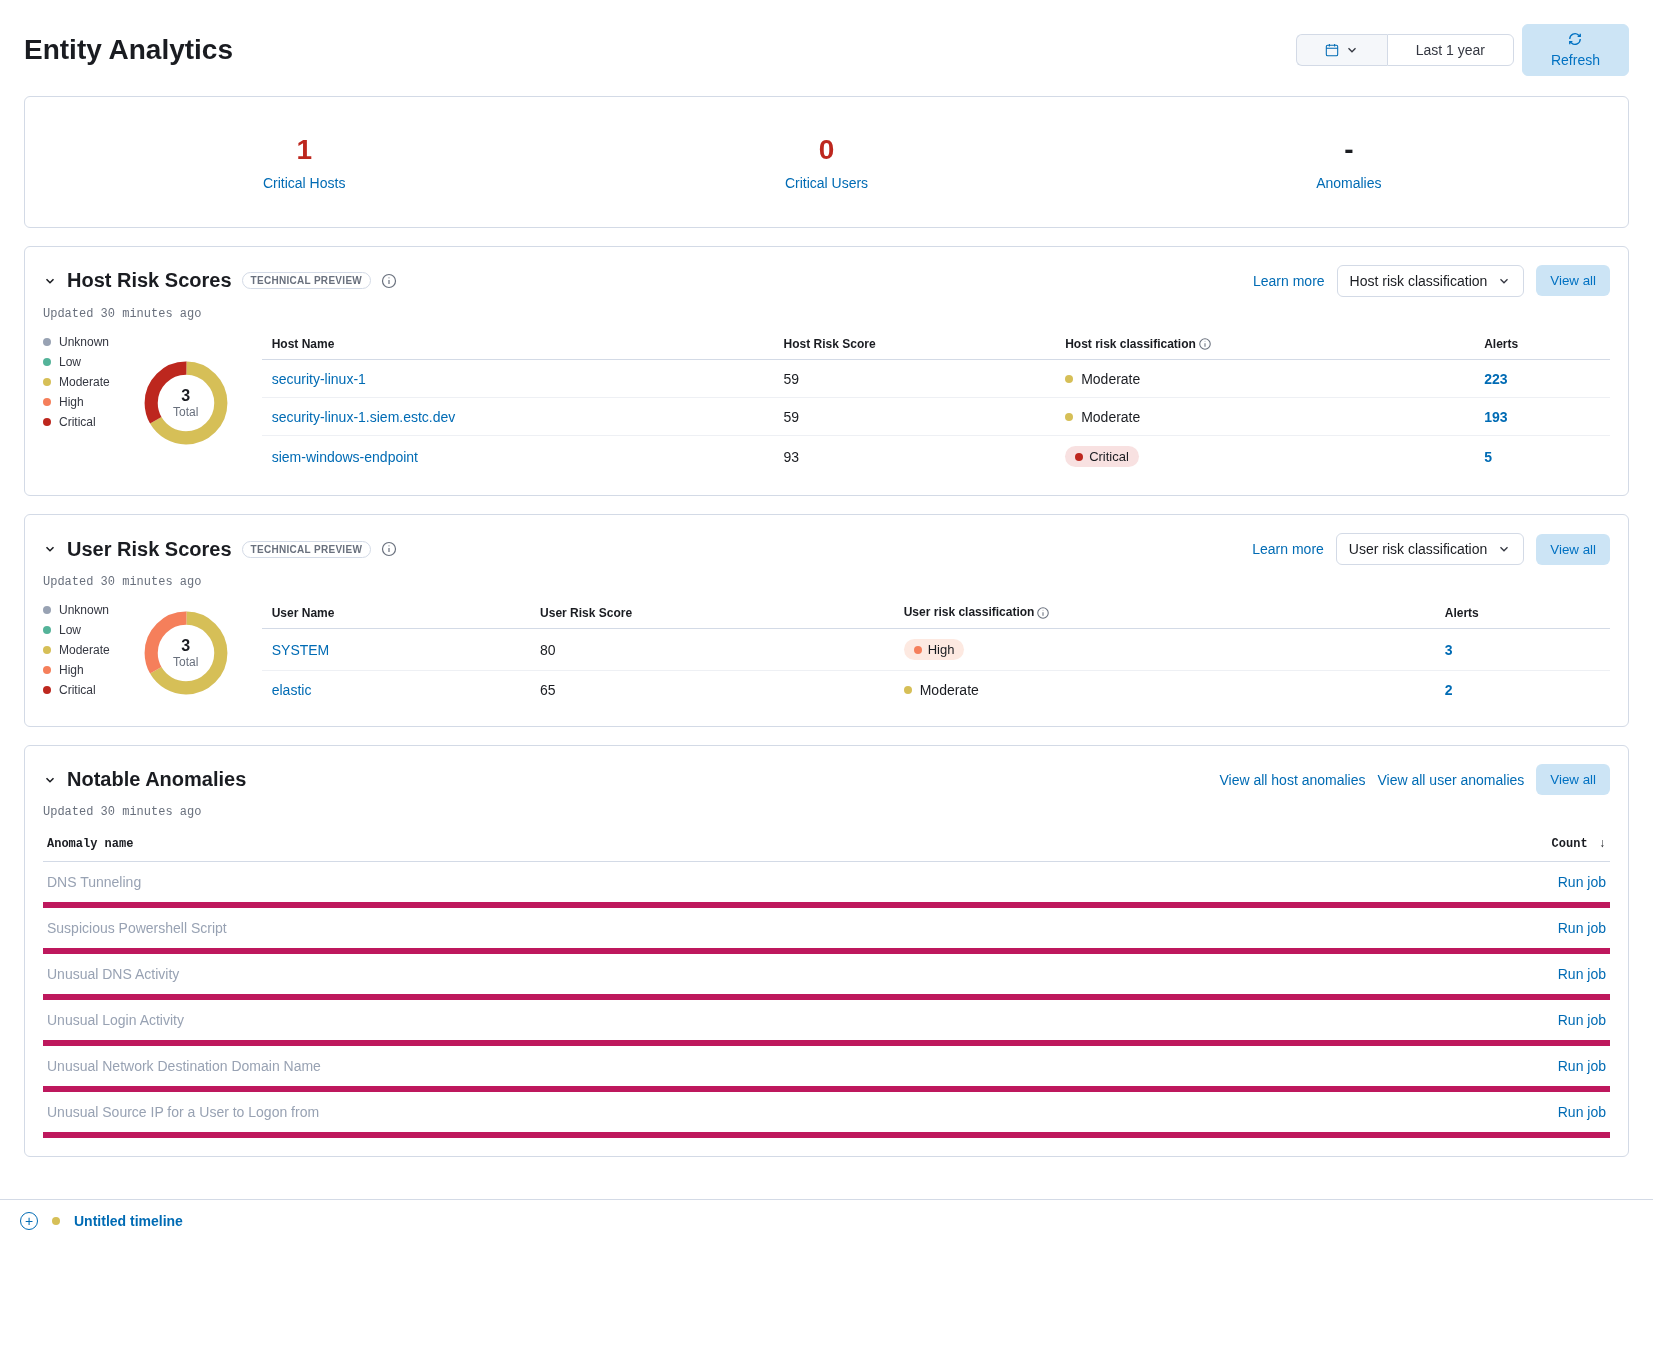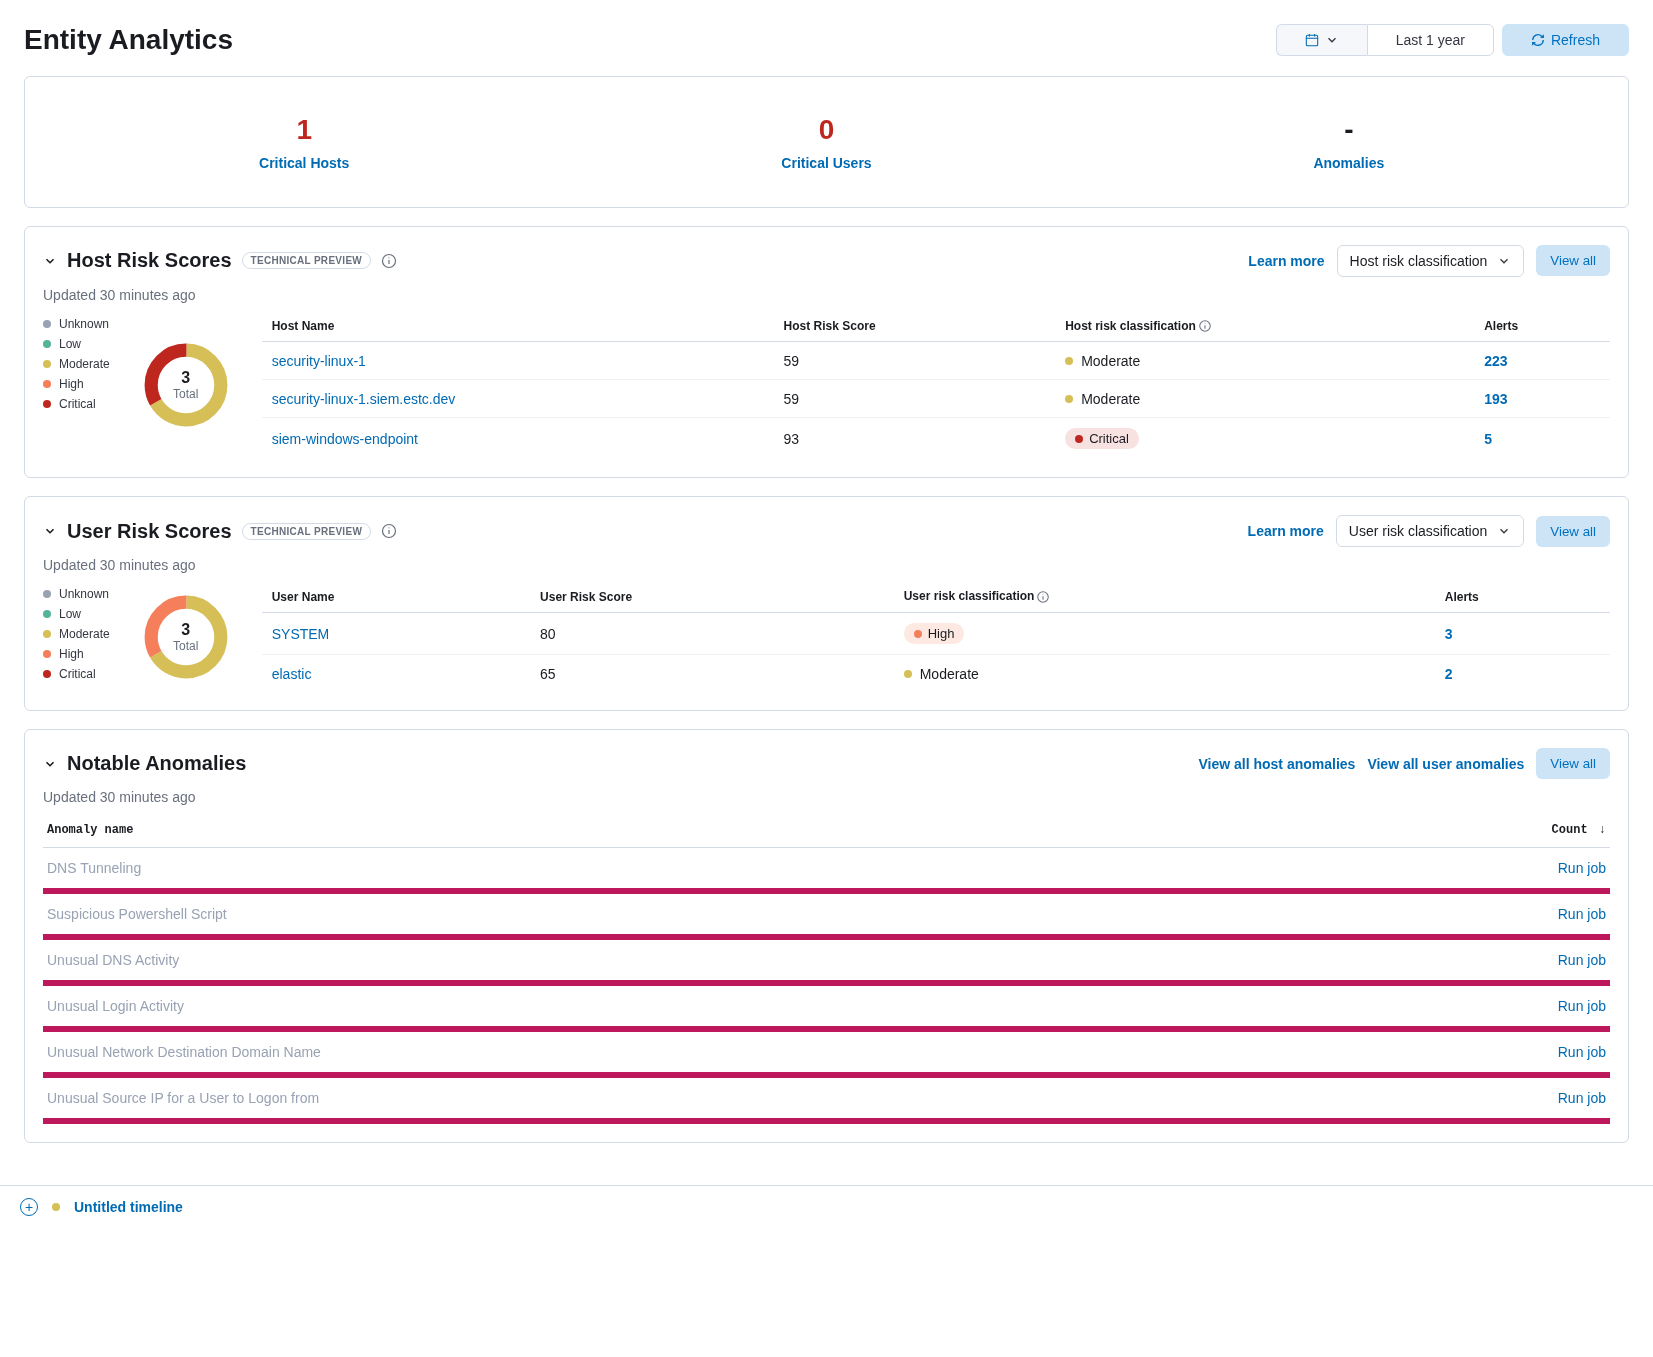--- a/index.html
+++ b/index.html
@@ -50,20 +50,21 @@
   background: #f5f7fa;
 }
 .btn-group .btn:last-child {
   border-top-left-radius: 0;
   border-bottom-left-radius: 0;
 }
 .btn-refresh {
   background: #cce4f5;
   border-color: #cce4f5;
   color: #0071c2;
+  flex-direction: column;
 }
 .btn-refresh svg { width:14px; height:14px; }
 .icon-cal { width:14px; height:14px; fill:#0071c2; }
 
 .panel {
   border: 1px solid #d3dae6;
   border-radius: 6px;
   margin-bottom: 18px;
   padding: 18px;
 }
@@ -122,21 +123,20 @@
 }
 .section-head-right {
   display:flex;
   align-items:center;
   gap: 12px;
 }
 .link {
   color:#006bb4;
   cursor:pointer;
   font-size:14px;
-  font-weight:bold;
 }
 .select {
   display:inline-flex;
   align-items:center;
   gap:10px;
   border:1px solid #d3dae6;
   border-radius:6px;
   padding:7px 12px;
   background:#fff;
   cursor:pointer;
@@ -145,23 +145,24 @@
 .btn-viewall {
   background:#cce4f5;
   color:#0071c2;
   border:none;
   border-radius:6px;
   padding:8px 14px;
   cursor:pointer;
 }
 .updated {
   color:#69707d;
-  font-size:14px;
+  font-size:12px;
   margin-top:10px;
   margin-bottom:6px;
+  font-family:Liberation Mono, monospace;
 }
 .risk-body {
   display:flex;
   gap:30px;
   margin-top:8px;
 }
 .legend {
   font-size:12px;
   color:#343741;
 }

